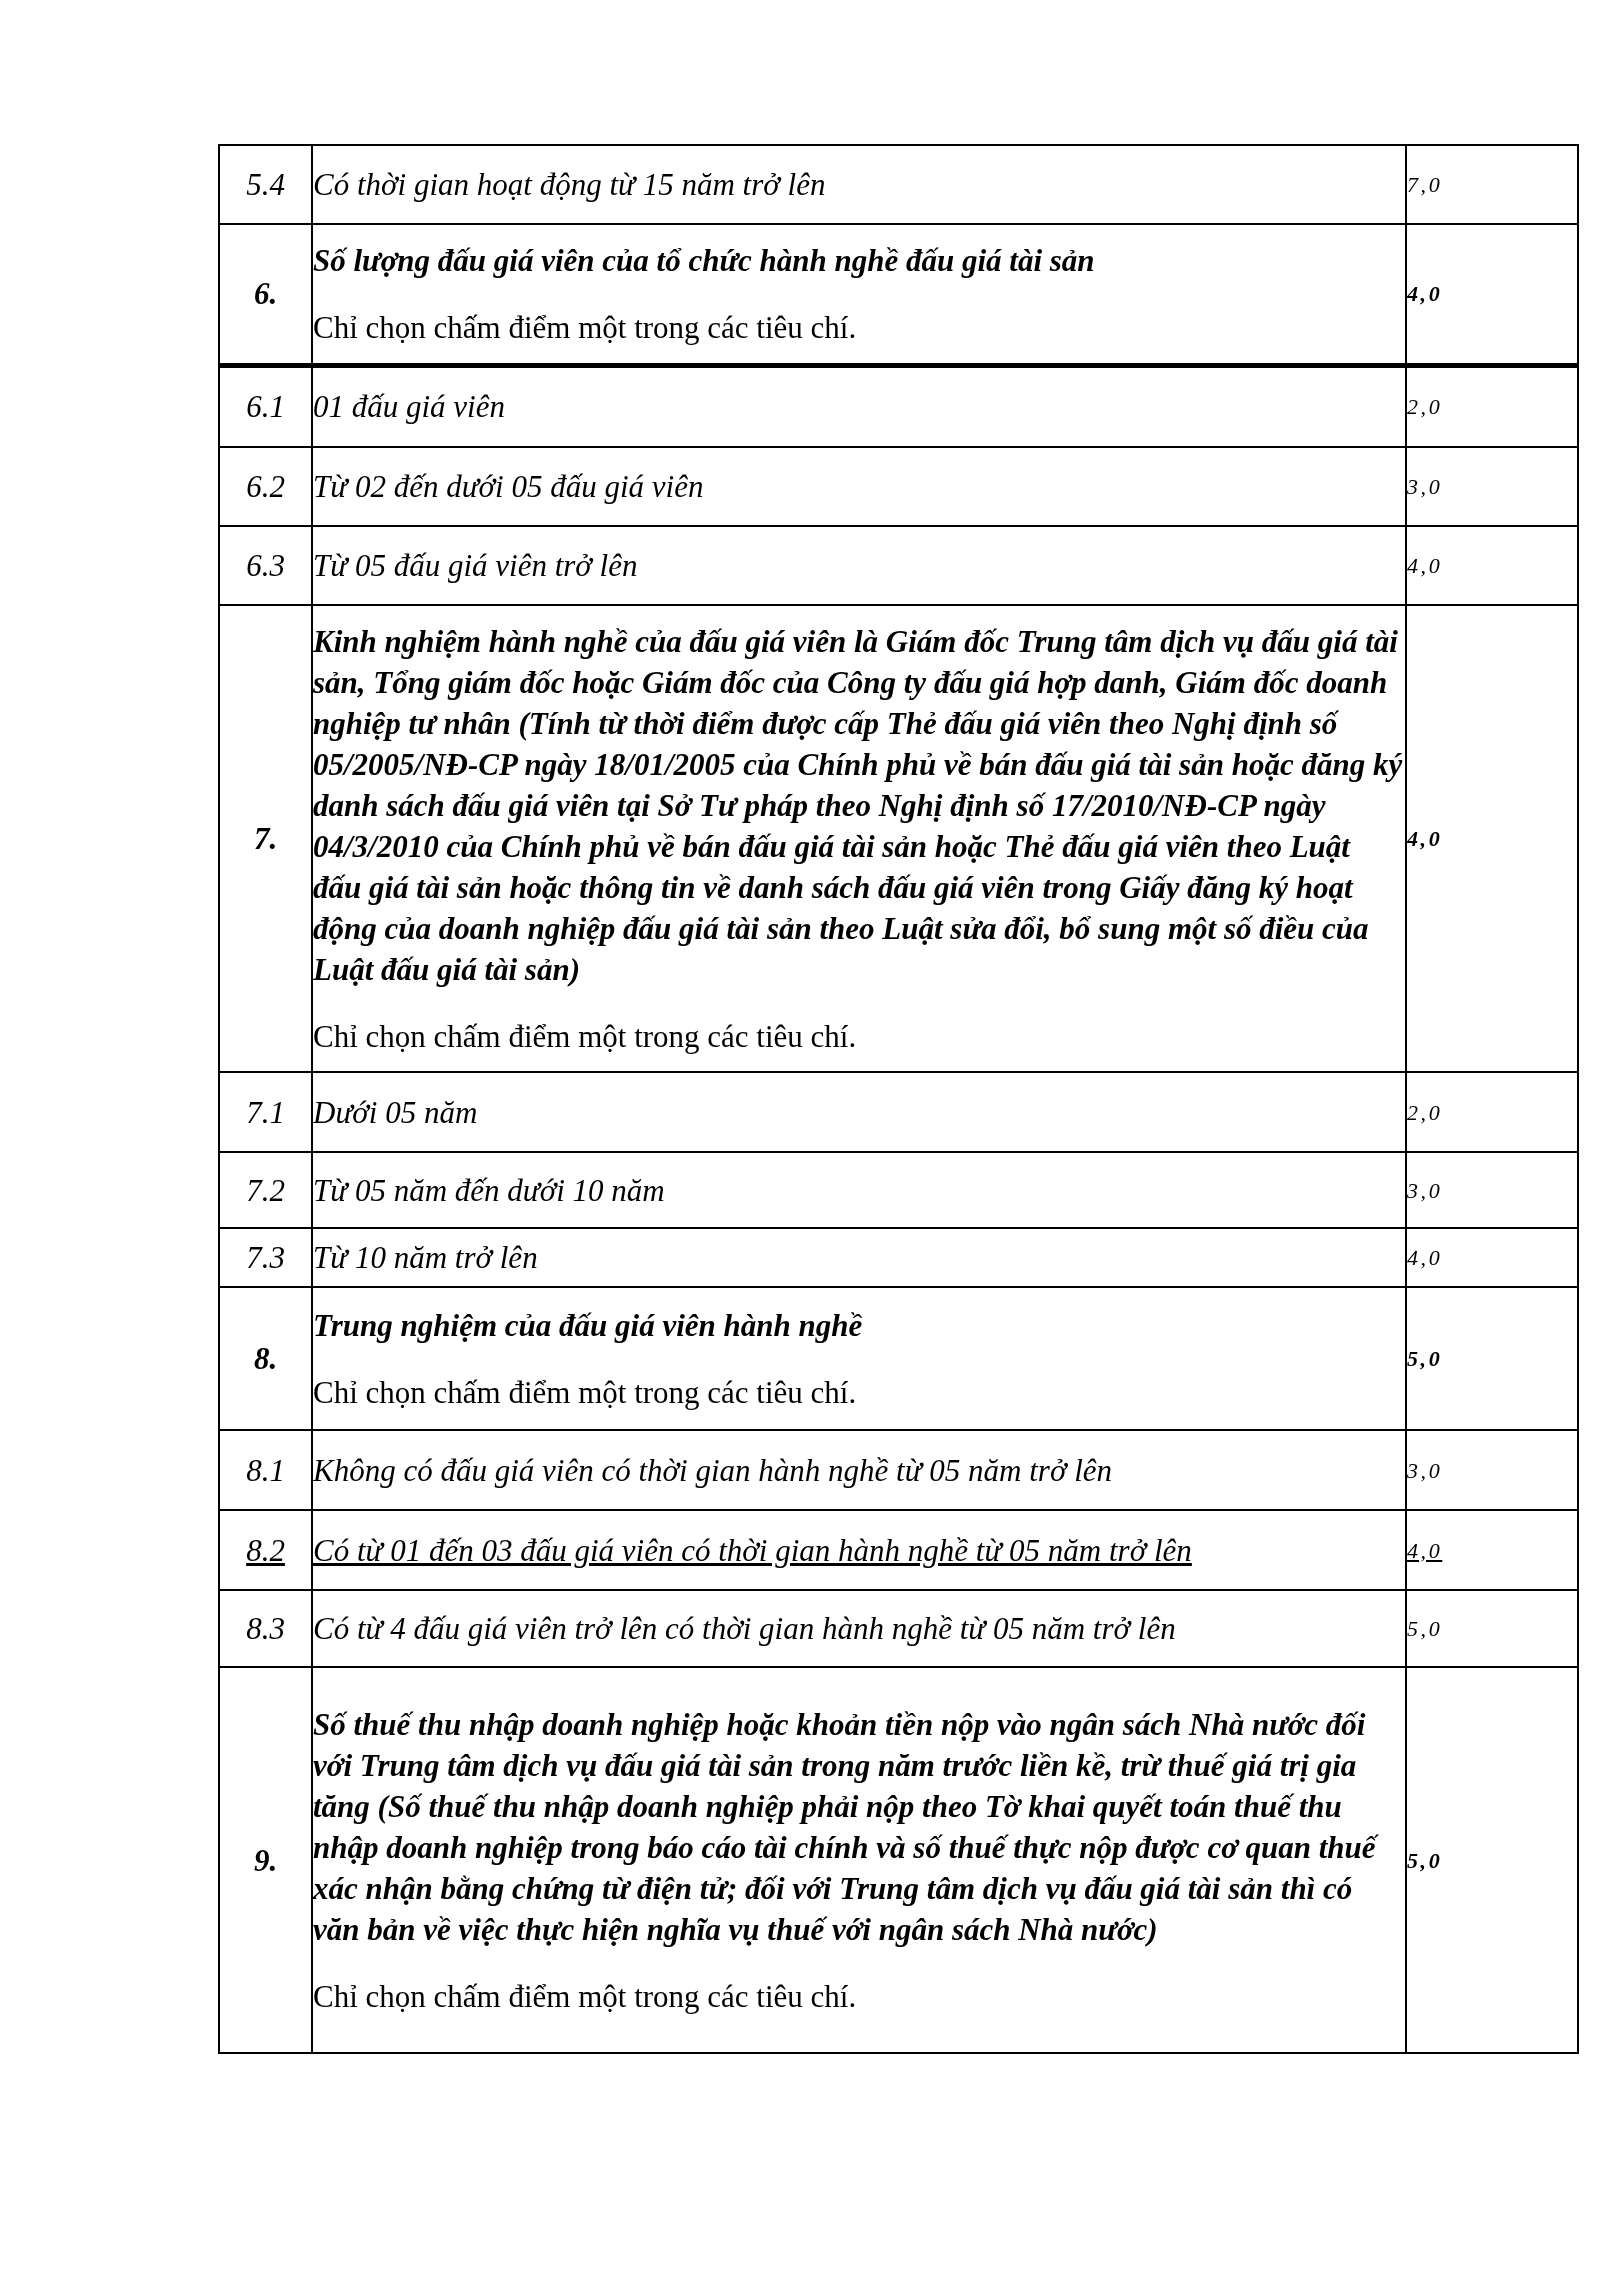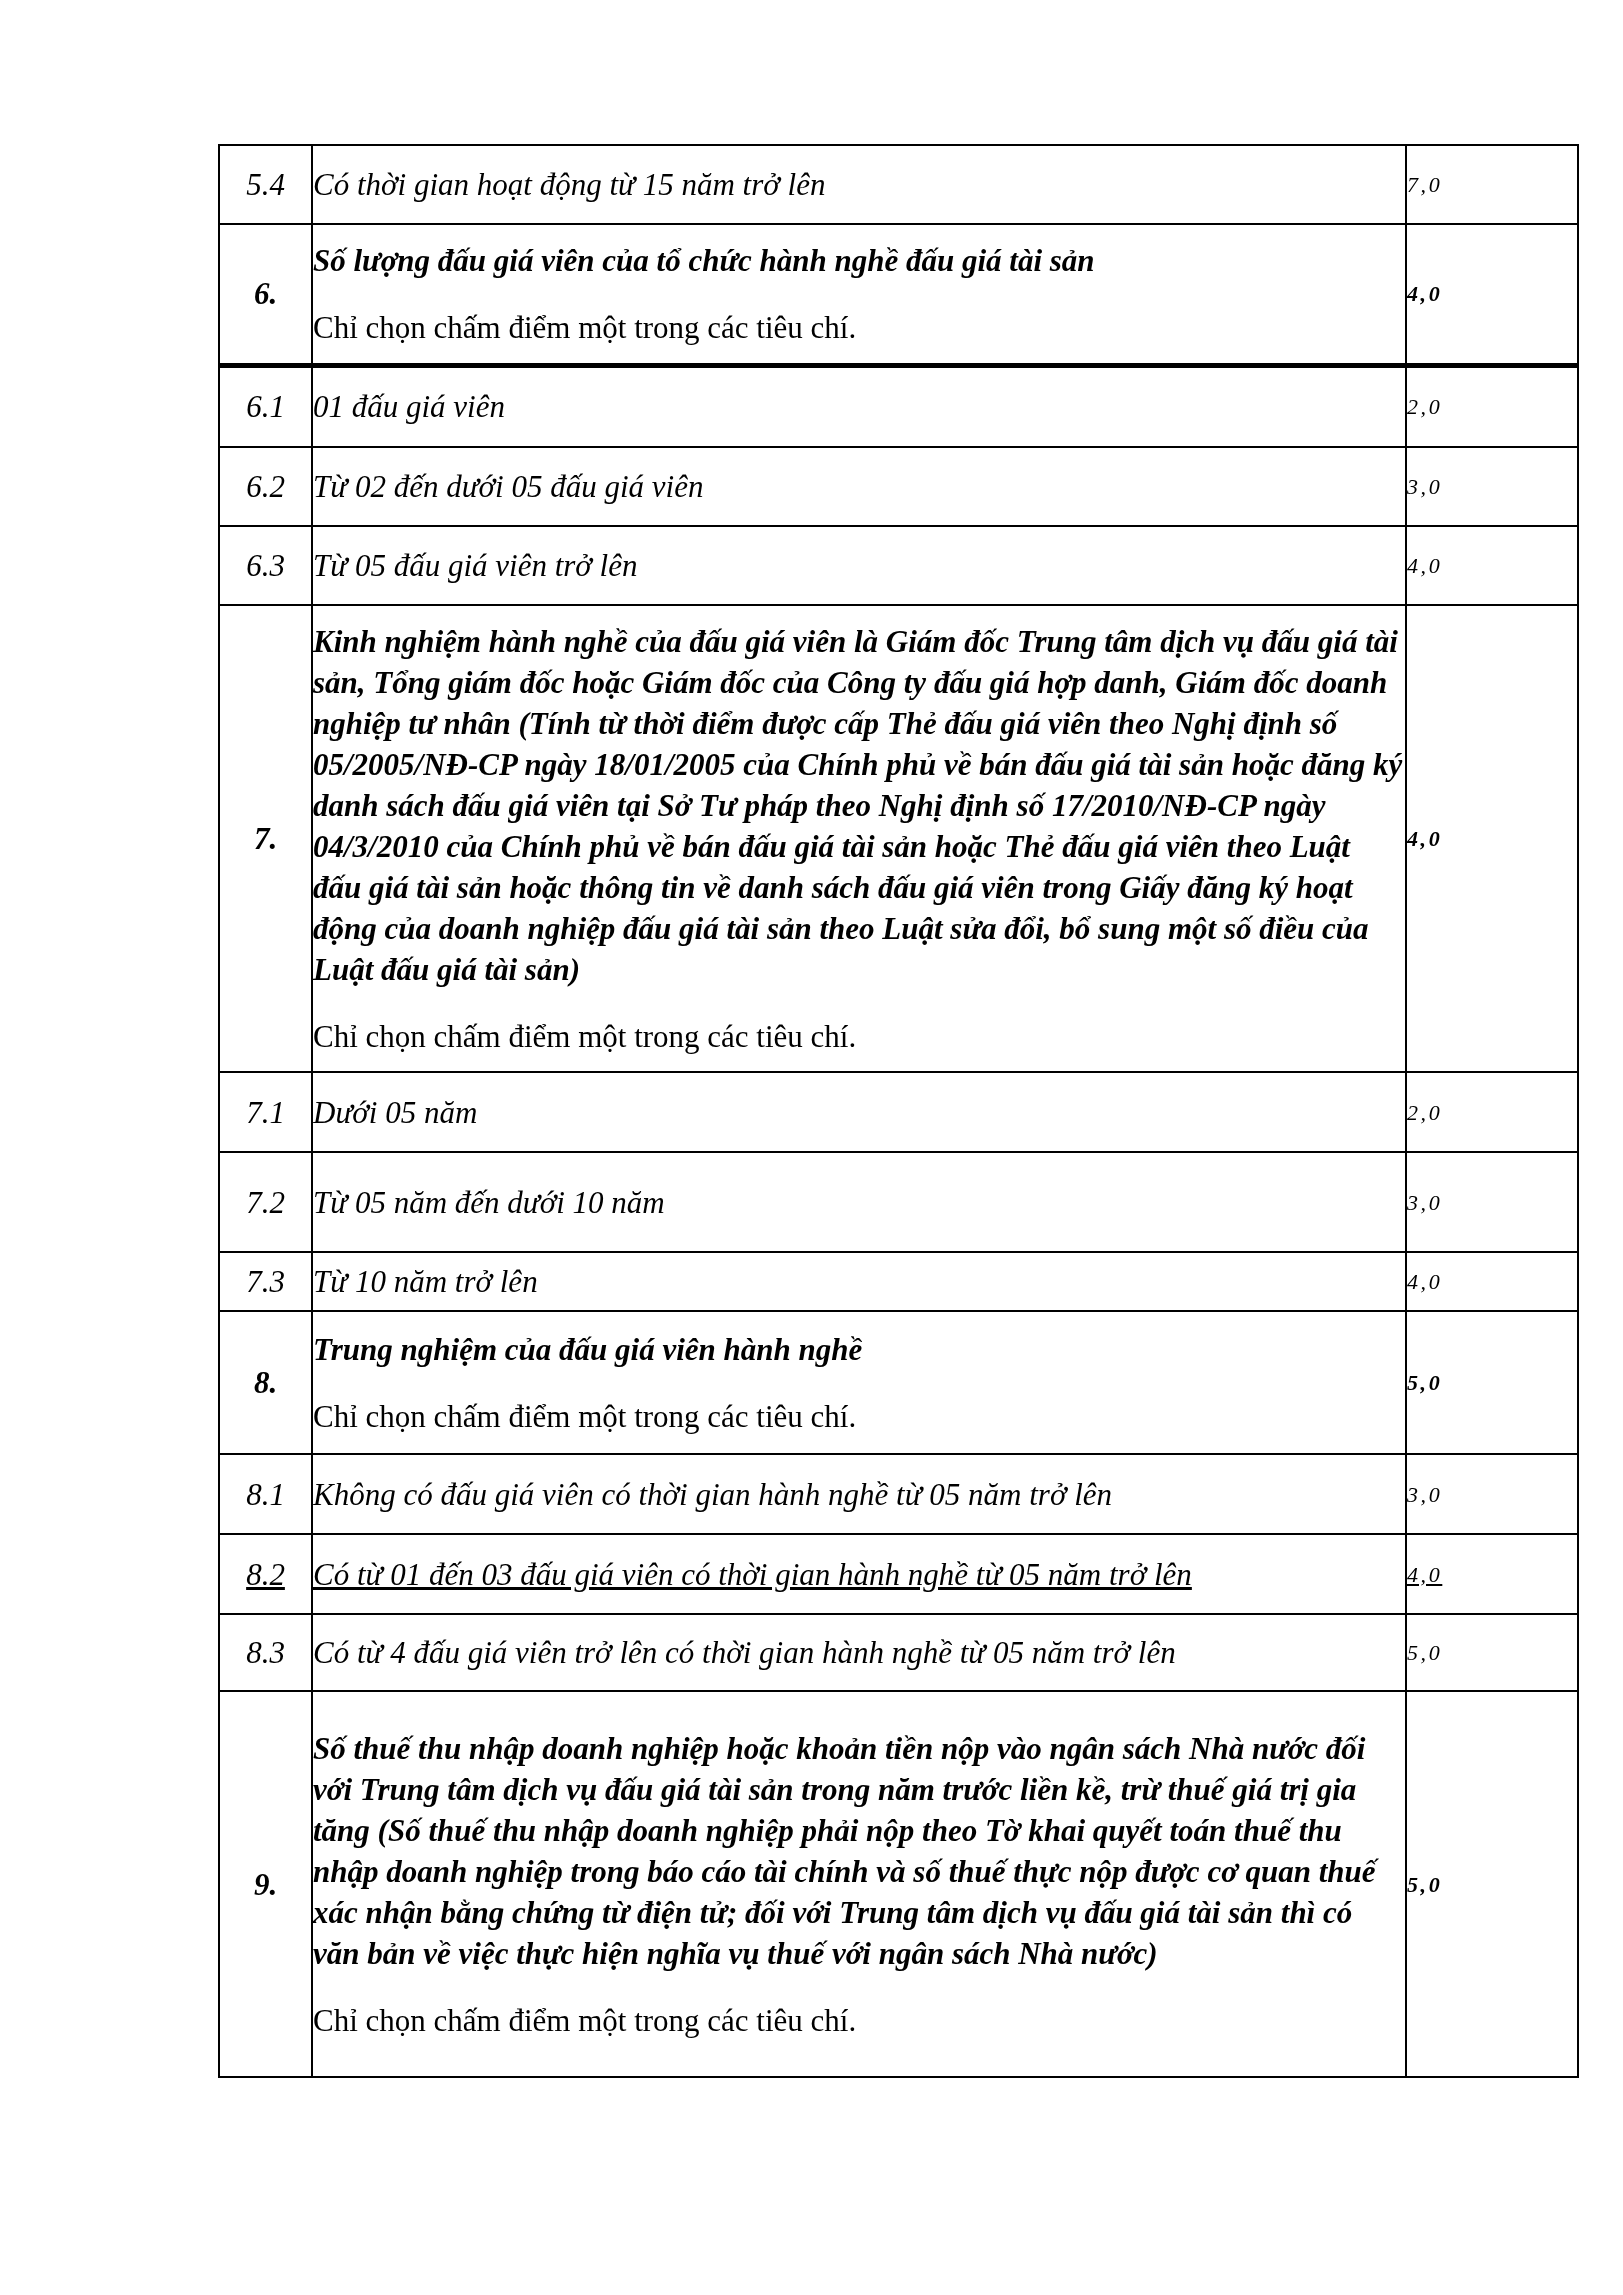--- a/index.html
+++ b/index.html
@@ -120,21 +120,21 @@
           </td>
           <td class="col-score"><span>4,0</span></td>
         </tr>
         <tr class="sub" style="height: 80px; padding-left: 38px;">
           <td class="col-no"><span>7.1</span></td>
           <td class="col-desc">
             <div class="desc-main">Dưới 05 năm</div>
           </td>
           <td class="col-score"><span>2,0</span></td>
         </tr>
-        <tr class="sub" style="height: 100px; padding-left: 44px;">
+        <tr class="sub" style="height: 76px; padding-left: 44px;">
           <td class="col-no"><span>7.2</span></td>
           <td class="col-desc">
             <div class="desc-main">Từ 05 năm đến dưới 10 năm</div>
           </td>
           <td class="col-score"><span>3,0</span></td>
         </tr>
         <tr class="sub" style="height: 59px;">
           <td class="col-no"><span>7.3</span></td>
           <td class="col-desc">
             <div class="desc-main">Từ 10 năm trở lên</div>

